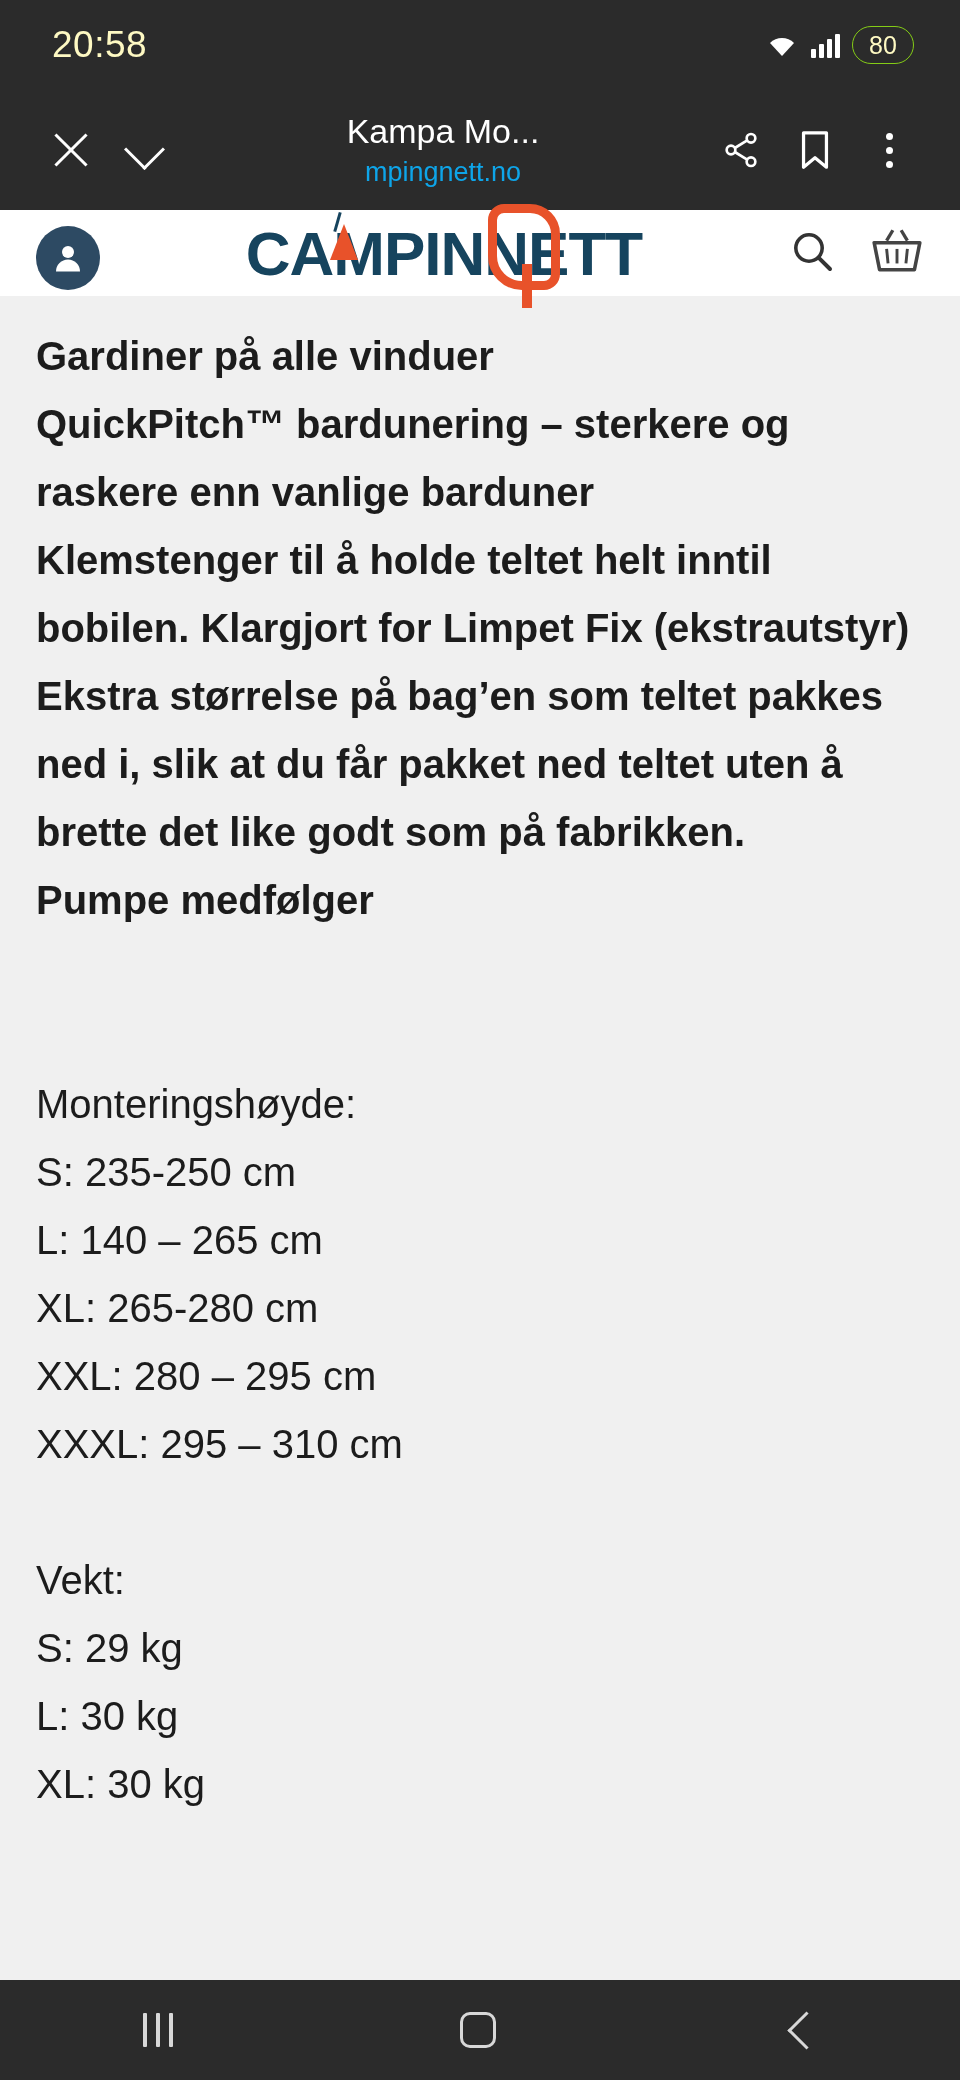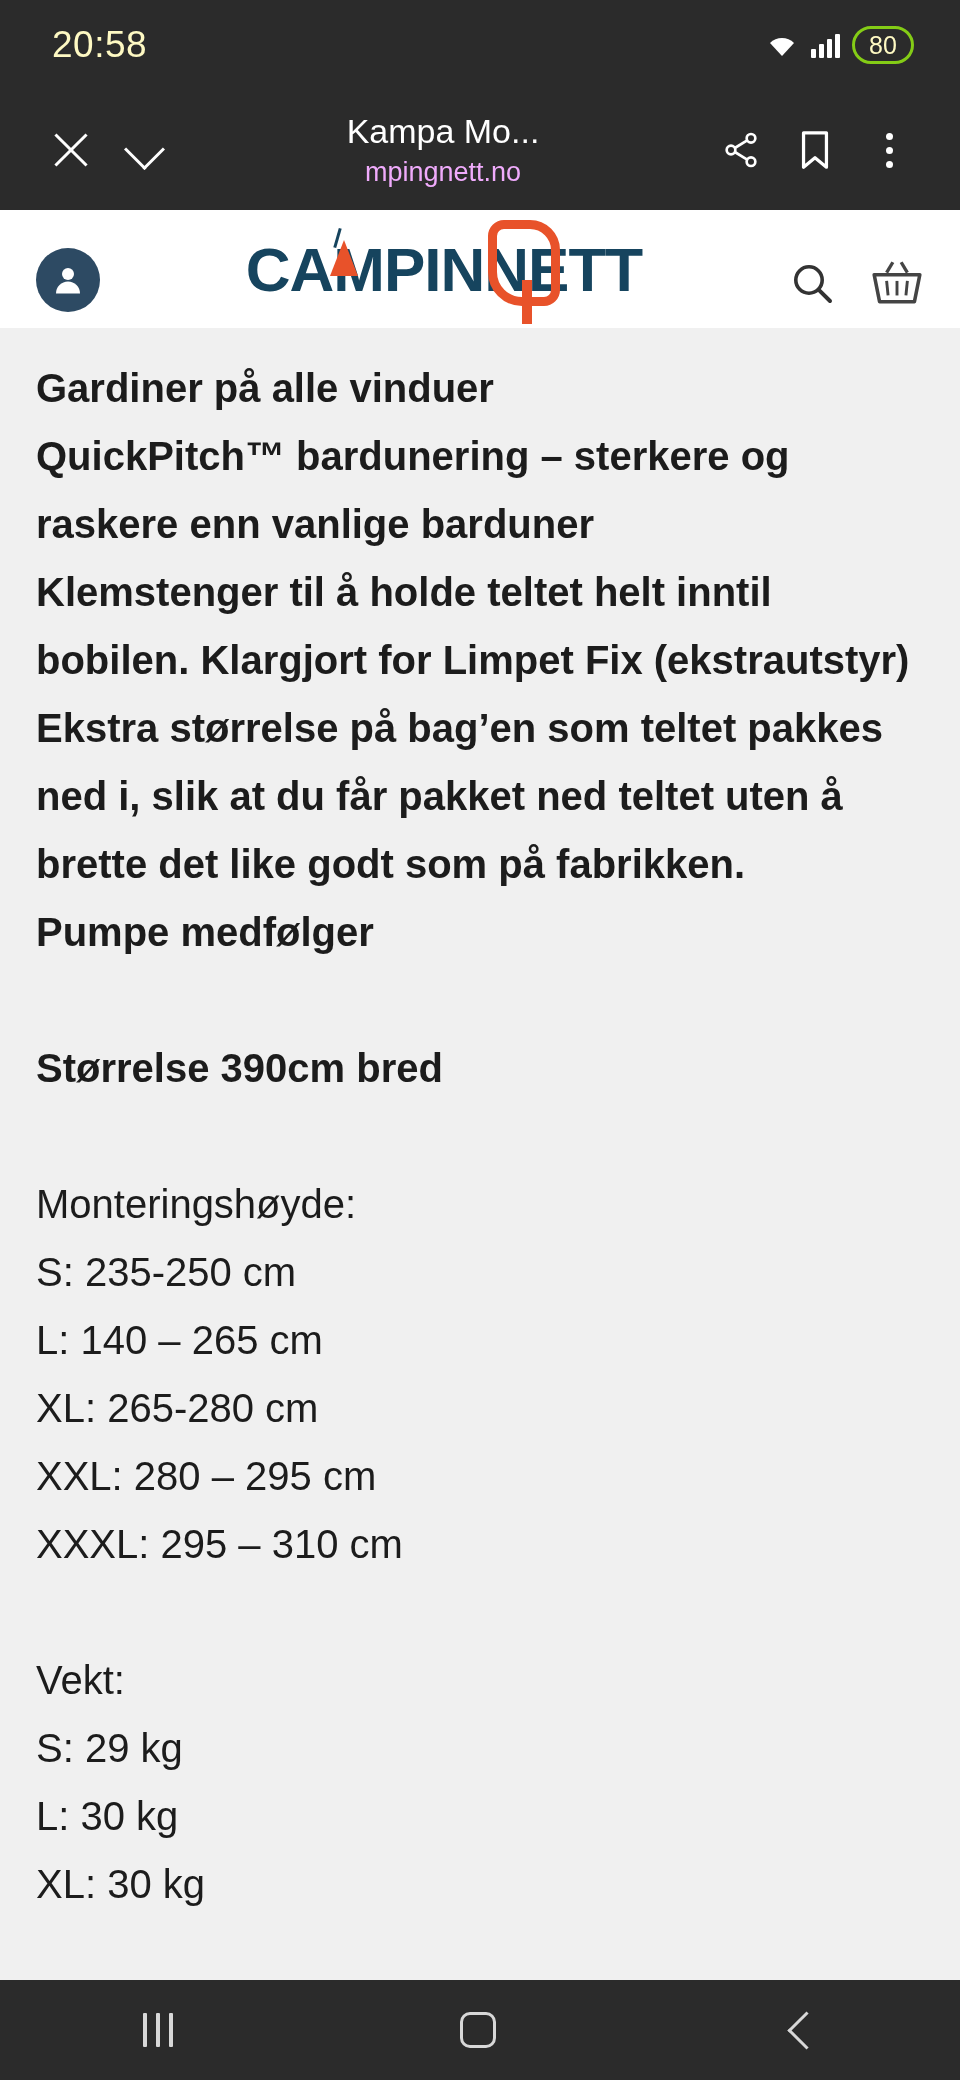--- a/index.html
+++ b/index.html
@@ -41,21 +41,21 @@
   .wifi-icon { position: relative; width: 34px; height: 30px; }
   .wifi-icon svg { display: block; }
   .signal-icon { display: flex; align-items: flex-end; gap: 3px; height: 26px; }
   .signal-icon i { display: block; width: 5px; background: #ffffff; border-radius: 1px; }
   .signal-icon i:nth-child(1) { height: 9px; }
   .signal-icon i:nth-child(2) { height: 14px; }
   .signal-icon i:nth-child(3) { height: 19px; }
   .signal-icon i:nth-child(4) { height: 24px; }
   .battery {
     min-width: 62px; height: 38px;
-    border: 3px solid #84cc16;
+    border: 1px solid #84cc16;
     border-radius: 19px;
     display: flex; align-items: center; justify-content: center;
     font-size: 25px;
     padding: 0 8px;
   }
 
   
   .toolbar {
     height: 120px;
     background: #2b2b2b;
@@ -85,21 +85,21 @@
     font-weight: 400;
     color: #ffffff;
     white-space: nowrap;
     overflow: hidden;
     text-overflow: ellipsis;
     max-width: 300px;
     text-align: center;
   }
   .tb-url {
     font-size: 27px;
-    color: #f0abfc;
+    color: #0ea5e9;
     margin-top: 6px;
     white-space: nowrap;
     overflow: hidden;
     text-overflow: ellipsis;
     max-width: 300px;
     text-align: center;
   }
   .icon-x {
     position: relative; width: 40px; height: 40px;
   }
@@ -118,24 +118,24 @@
     width: 26px; height: 26px;
     border-right: 3px solid #fff; border-bottom: 3px solid #fff;
     transform: rotate(45deg);
   }
   .icon-dots { display: flex; flex-direction: column; gap: 7px; align-items: center; }
   .icon-dots i { width: 7px; height: 7px; background: #fff; border-radius: 50%; display: block; }
 
   
   .site-header {
     position: relative;
-    height: 118px;
+    height: 86px;
     background: #ffffff;
     display: flex;
-    align-items: flex-end;
+    align-items: flex-start;
     padding: 16px 36px;
     flex: 0 0 auto;
     z-index: 5;
   }
   .avatar {
     width: 64px; height: 64px; border-radius: 50%;
     background: #2d4a63;
     display: flex; align-items: center; justify-content: center;
     flex: 0 0 auto;
   }
@@ -352,21 +352,20 @@
       <div class="line bold">Gardiner på alle vinduer</div>
       <div class="line bold">QuickPitch™ bardunering – sterkere og</div>
       <div class="line bold">raskere enn vanlige barduner</div>
       <div class="line bold">Klemstenger til å holde teltet helt inntil</div>
       <div class="line bold">bobilen. Klargjort for Limpet Fix (ekstrautstyr)</div>
       <div class="line bold">Ekstra størrelse på bag’en som teltet pakkes</div>
       <div class="line bold">ned i, slik at du får pakket ned teltet uten å</div>
       <div class="line bold">brette det like godt som på fabrikken.</div>
       <div class="line bold">Pumpe medfølger</div>
       <div class="line spacer"></div>
-      <div class="line bold">Størrelse 390cm bred</div>
       <div class="line spacer"></div>
       <div class="line">Monteringshøyde:</div>
       <div class="line">S: 235-250 cm</div>
       <div class="line">L: 140 – 265 cm</div>
       <div class="line">XL: 265-280 cm</div>
       <div class="line">XXL: 280 – 295 cm</div>
       <div class="line">XXXL: 295 – 310 cm</div>
       <div class="line spacer"></div>
       <div class="line">Vekt:</div>
       <div class="line">S: 29 kg</div>

